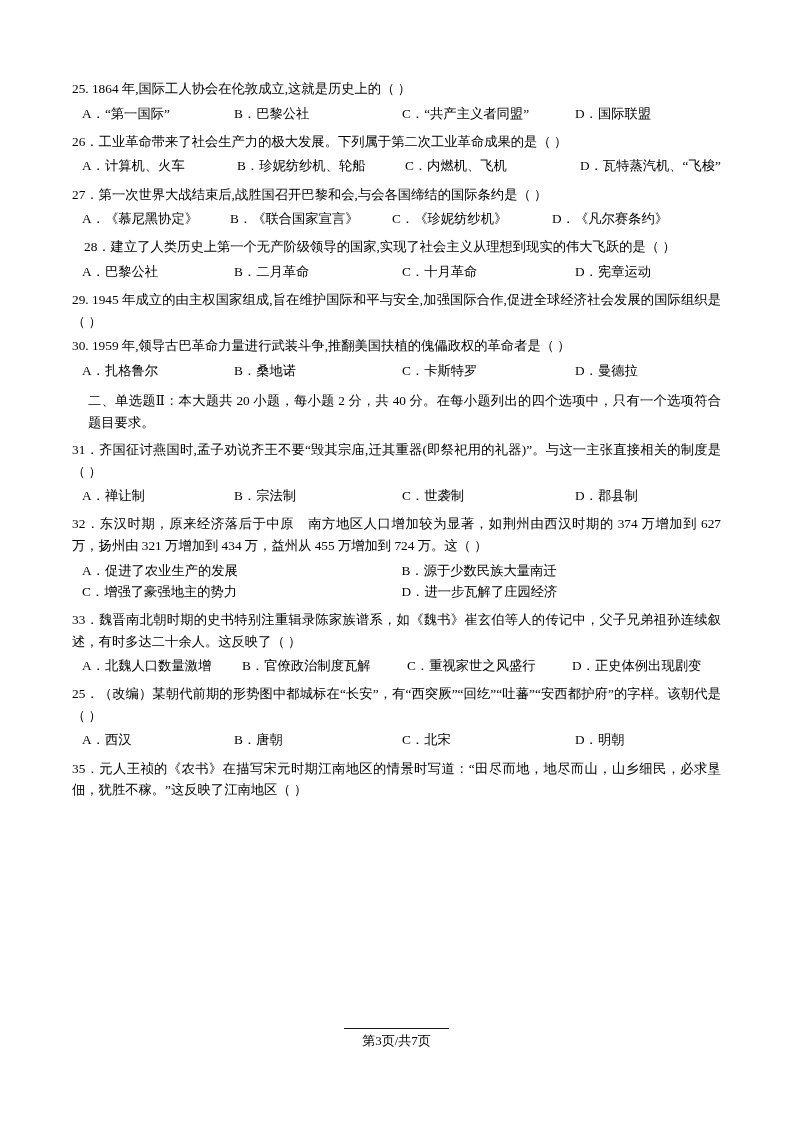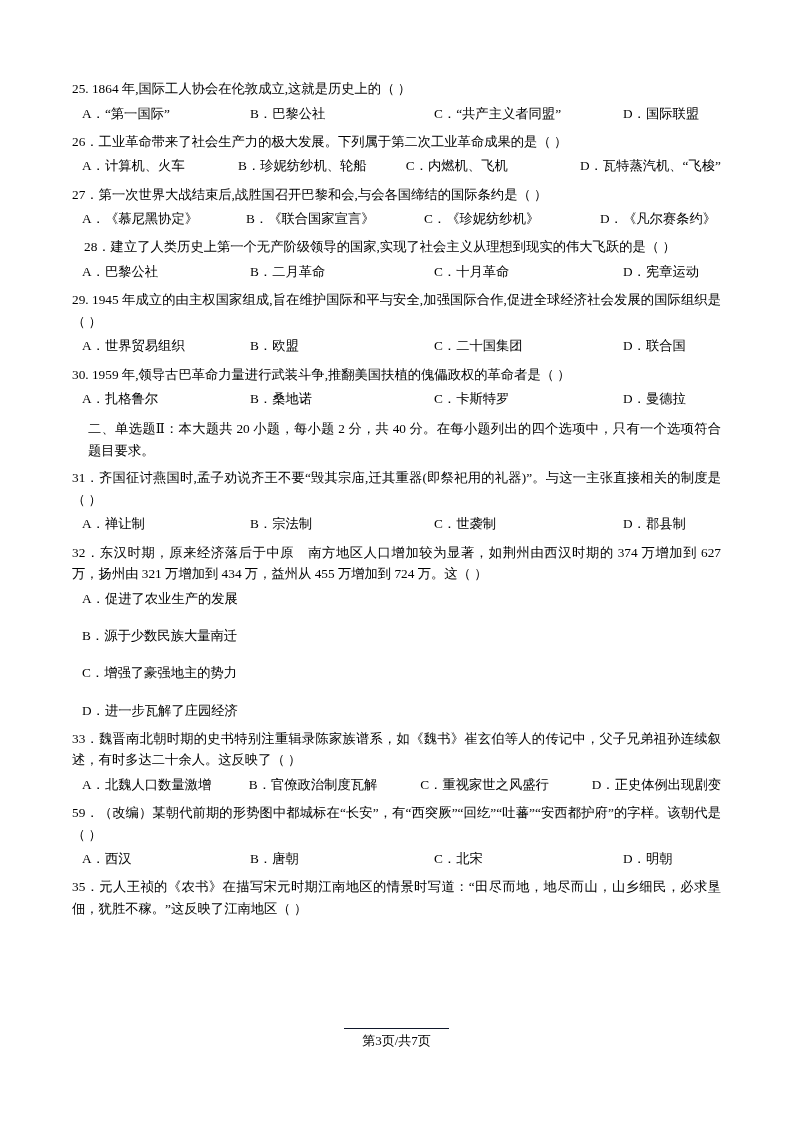--- a/index.html
+++ b/index.html
@@ -34,21 +34,20 @@
     margin: 0 0 3px 0;
   }
   .opts {
     display: flex;
     font-size: 13.3px;
     line-height: 1.6;
     margin: 0 0 7px 0;
   }
   .opts.pad {
     padding-left: 10px;
-    gap: 16px;
   }
   .opt {
     white-space: nowrap;
   }
   
   .w4 .opt:nth-child(1) { width: 152px; }
   .w4 .opt:nth-child(2) { width: 168px; }
   .w4 .opt:nth-child(3) { width: 173px; }
   .w4 .opt:nth-child(4) { width: auto; }
 
@@ -127,26 +126,20 @@
     <div class="opts w4 pad">
       <span class="opt">A．巴黎公社</span>
       <span class="opt">B．二月革命</span>
       <span class="opt">C．十月革命</span>
       <span class="opt">D．宪章运动</span>
     </div>
   </div>
 
   <div class="q">
     <div class="stem">29. 1945 年成立的由主权国家组成,旨在维护国际和平与安全,加强国际合作,促进全球经济社会发展的国际组织是（        ）</div>
-    <div class="opts w4 pad">
-      <span class="opt">A．世界贸易组织</span>
-      <span class="opt">B．欧盟</span>
-      <span class="opt">C．二十国集团</span>
-      <span class="opt">D．联合国</span>
-    </div>
   </div>
 
   <div class="q">
     <div class="stem">30. 1959 年,领导古巴革命力量进行武装斗争,推翻美国扶植的傀儡政权的革命者是（        ）</div>
     <div class="opts w4 pad">
       <span class="opt">A．扎格鲁尔</span>
       <span class="opt">B．桑地诺</span>
       <span class="opt">C．卡斯特罗</span>
       <span class="opt">D．曼德拉</span>
     </div>
@@ -178,21 +171,21 @@
     <div class="stem">33．魏晋南北朝时期的史书特别注重辑录陈家族谱系，如《魏书》崔玄伯等人的传记中，父子兄弟祖孙连续叙述，有时多达二十余人。这反映了（        ）</div>
     <div class="opts pad">
       <span class="opt" style="width:160px;">A．北魏人口数量激增</span>
       <span class="opt" style="width:165px;">B．官僚政治制度瓦解</span>
       <span class="opt" style="width:165px;">C．重视家世之风盛行</span>
       <span class="opt">D．正史体例出现剧变</span>
     </div>
   </div>
 
   <div class="q">
-    <div class="stem">59．（改编）某朝代前期的形势图中都城标在“长安”，有“西突厥”“回纥”“吐蕃”“安西都护府”的字样。该朝代是（        ）</div>
+    <div class="stem">25．（改编）某朝代前期的形势图中都城标在“长安”，有“西突厥”“回纥”“吐蕃”“安西都护府”的字样。该朝代是（        ）</div>
     <div class="opts w4 pad">
       <span class="opt">A．西汉</span>
       <span class="opt">B．唐朝</span>
       <span class="opt">C．北宋</span>
       <span class="opt">D．明朝</span>
     </div>
   </div>
 
   <div class="q">
     <div class="stem">35．元人王祯的《农书》在描写宋元时期江南地区的情景时写道：“田尽而地，地尽而山，山乡细民，必求垦佃，犹胜不稼。”这反映了江南地区（        ）</div>

